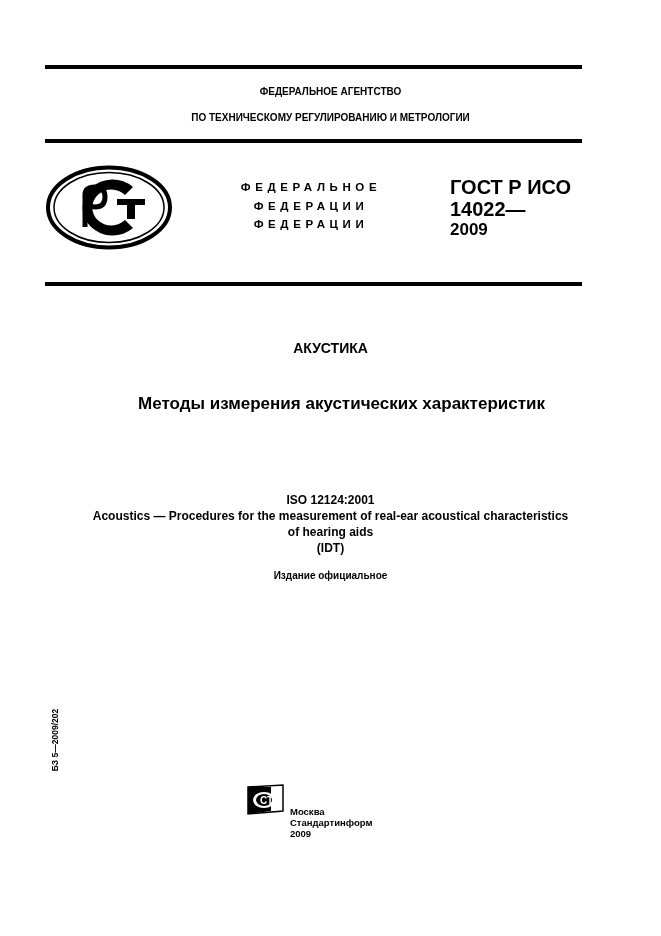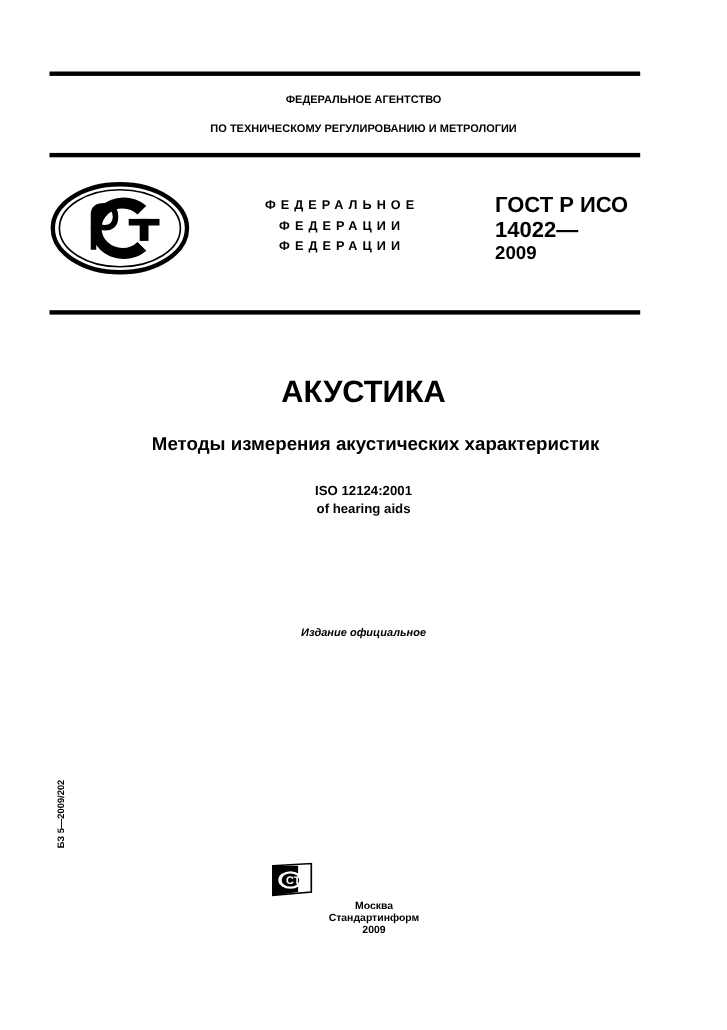--- a/index.html
+++ b/index.html
@@ -7,30 +7,30 @@
          font-family: "Liberation Sans", sans-serif; color: #000; }
   .rule { position: absolute; left: 45px; width: 537px; height: 4px; background: #000; }
   .center { position: absolute; left: 0; width: 661px; text-align: center; font-weight: bold; }
   .agency { font-size: 10px; }
   .logo { position: absolute; left: 45px; top: 165px; width: 128px; height: 85px; }
   .natstd { position: absolute; left: 212px; top: 178px; width: 198px; text-align: center;
             font-weight: bold; font-size: 11.5px; letter-spacing: 4.6px; line-height: 18.5px; }
   .natstd div { white-space: nowrap; }
   .gost { position: absolute; left: 450px; top: 176px; font-weight: bold; font-size: 20px; line-height: 22px; }
   .gost .sub { font-size: 17px; line-height: 20px; }
-  .title { font-size: 28px; top: 340px; }
+  .title { font-size: 14px; top: 340px; }
   .subtitle { font-size: 17px; top: 393px; line-height: 22px; padding-left: 11px; }
-  .iso { font-size: 12px; line-height: 16px; top: 438px; }
-  .edition { font-size: 10px; top: 570px; font-style: italic; }
+  .iso { font-size: 12px; line-height: 16px; top: 492px; }
+  .edition { font-size: 10px; top: 570px; }
   .vert { position: absolute; left: 47px; top: 700px; width: 16px; height: 80px; }
   .vert span { position: absolute; left: 50%; top: 50%; transform: translate(-50%, -50%) rotate(-90deg);
                white-space: nowrap; font-size: 8.5px; font-weight: bold; }
   .pub-logo { position: absolute; left: 247px; top: 784px; width: 38px; height: 32px; text-align: right; }
-  .pub { position: absolute; left: 290px; top: 806px; width: 100px; text-align: center;
-         font-weight: bold; font-size: 9.5px; line-height: 11px; margin-top: 12px; }
+  .pub { position: absolute; left: 290px; top: 806px; width: 100px; text-align: left;
+         font-weight: bold; font-size: 9.5px; line-height: 11px; }
 </style>
 </head>
 <body>
 
 <div class="rule" style="top:65px"></div>
 <div class="center agency" style="top:86px">ФЕДЕРАЛЬНОЕ АГЕНТСТВО</div>
 <div class="center agency" style="top:112px">ПО ТЕХНИЧЕСКОМУ РЕГУЛИРОВАНИЮ И МЕТРОЛОГИИ</div>
 <div class="rule" style="top:139px"></div>
 
 <div class="logo">
@@ -61,21 +61,23 @@
 
 <div class="rule" style="top:282px"></div>
 
 <div class="center title">АКУСТИКА</div>
 <div class="center subtitle">
   <div>Методы измерения акустических характеристик</div>
 </div>
 
 <div class="center iso">
   <div>ISO 12124:2001</div>
+  <div>Acoustics — Procedures for the measurement of real-ear acoustical characteristics</div>
   <div>of hearing aids</div>
+  <div>(IDT)</div>
 </div>
 
 <div class="center edition">Издание официальное</div>
 
 <div class="vert">
   <span>БЗ 5—2009/202</span>
 </div>
 
 <div class="pub-logo">
   <svg width="38" height="32" viewBox="0 0 38 32">

